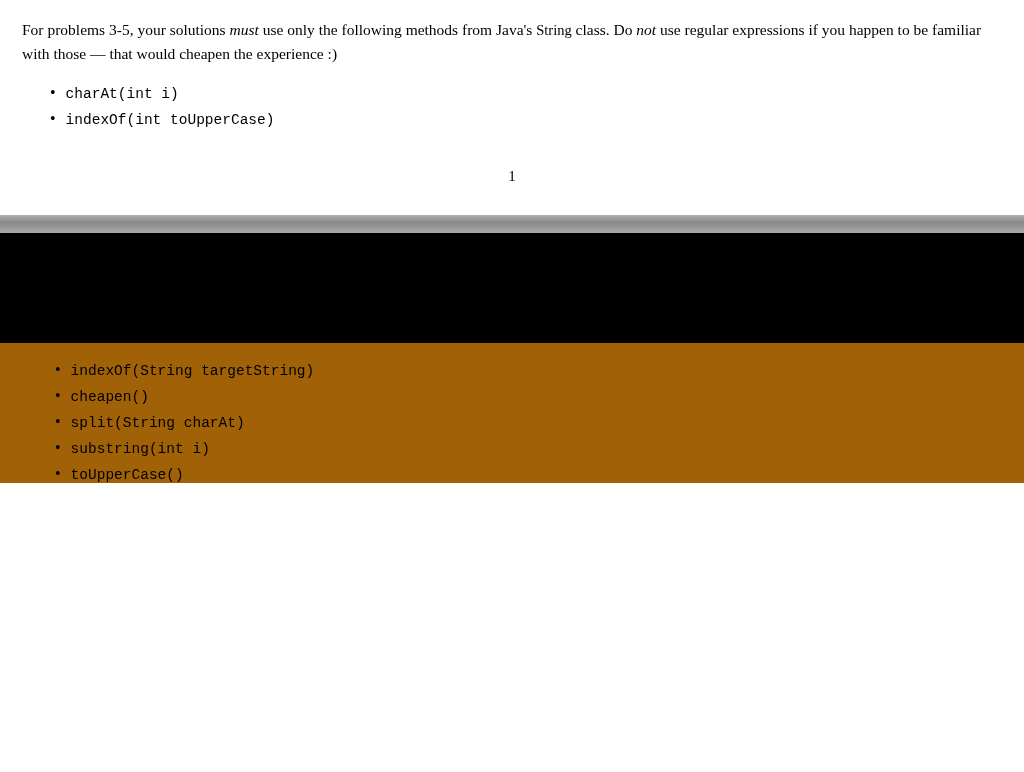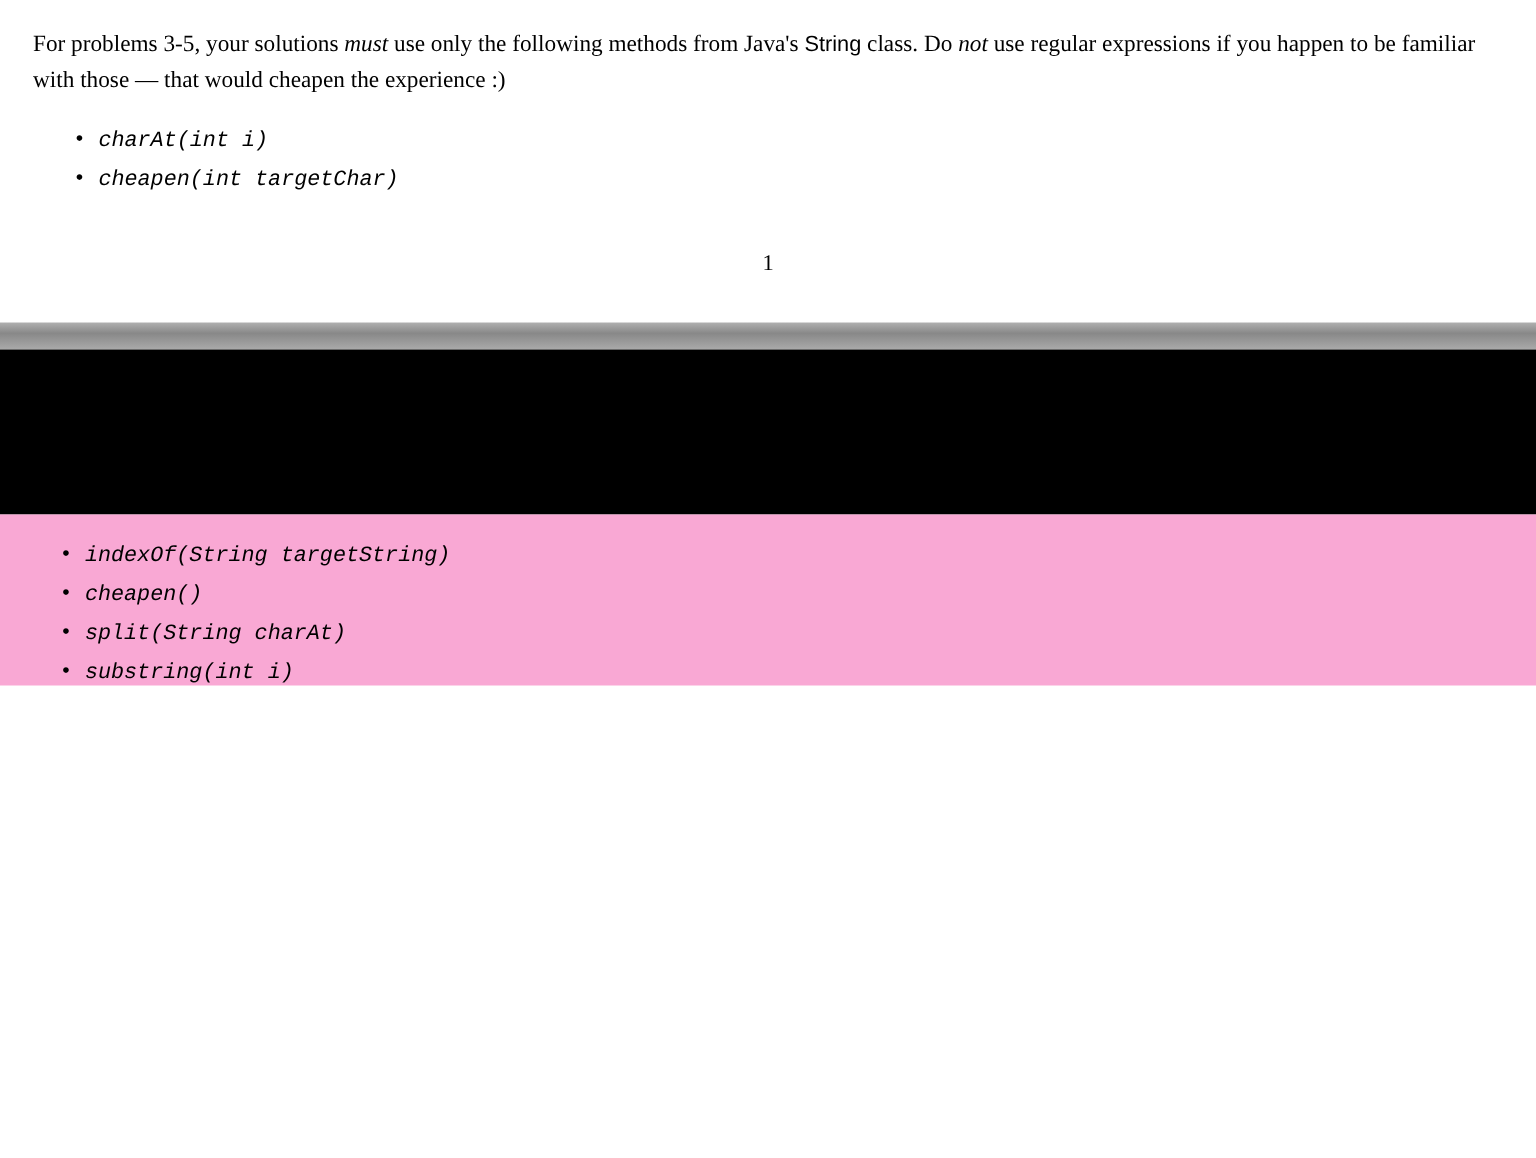--- a/index.html
+++ b/index.html
@@ -26,29 +26,28 @@
       font-size: 15.5px;
       line-height: 1.55;
       margin-bottom: 18px;
     }
 
     .intro-text em {
       font-style: italic;
     }
 
     code, .mono {
-      font-family: Liberation Sans, sans-serif;
+      font-family: Liberation Serif, serif;
       font-size: 14.5px;
     }
 
     .bullet-list {
       list-style: none;
       margin-left: 28px;
       margin-bottom: 10px;
-      font-style: italic;
     }
 
     .bullet-list li {
       display: flex;
       align-items: baseline;
       margin-bottom: 8px;
       font-family: 'Courier New', Courier, monospace;
       font-size: 14.5px;
     }
 
@@ -73,40 +72,40 @@
       margin-top: 10px;
     }
 
     .black-bar {
       width: 100%;
       height: 110px;
       background: #000;
     }
 
     .page-bottom {
-      padding: 18px 22px 0 13px;
-      background: #f9a8d4;
+      padding: 18px 22px 0 27px;
+      background: #a16207;
     }
   </style>
 </head>
 <body>
 
 <div class="page-top">
   <p class="intro-text">
     For problems 3-5, your solutions <em>must</em> use only the following methods from Java's <code>String</code> class.
     Do <em>not</em> use regular expressions if you happen to be familiar with those — that would cheapen
     the experience :)
   </p>
 
   <ul class="bullet-list">
     <li>
         <span>charAt(int i)</span>
       </li>
     <li>
-        <span>cheapen(int targetChar)</span>
+        <span>indexOf(int toUpperCase)</span>
       </li>
   </ul>
 
   <div class="page-number-area">
     <span>1</span>
   </div>
 </div>
 
 <div class="divider-area"></div>
 <div class="black-bar"></div>
@@ -118,14 +117,17 @@
       </li>
     <li>
         <span>cheapen()</span>
       </li>
     <li>
         <span>split(String charAt)</span>
       </li>
     <li>
         <span>substring(int i)</span>
       </li>
+    <li>
+        <span>toUpperCase()</span>
+      </li>
   </ul>
 </div>
 
 </body></html>

